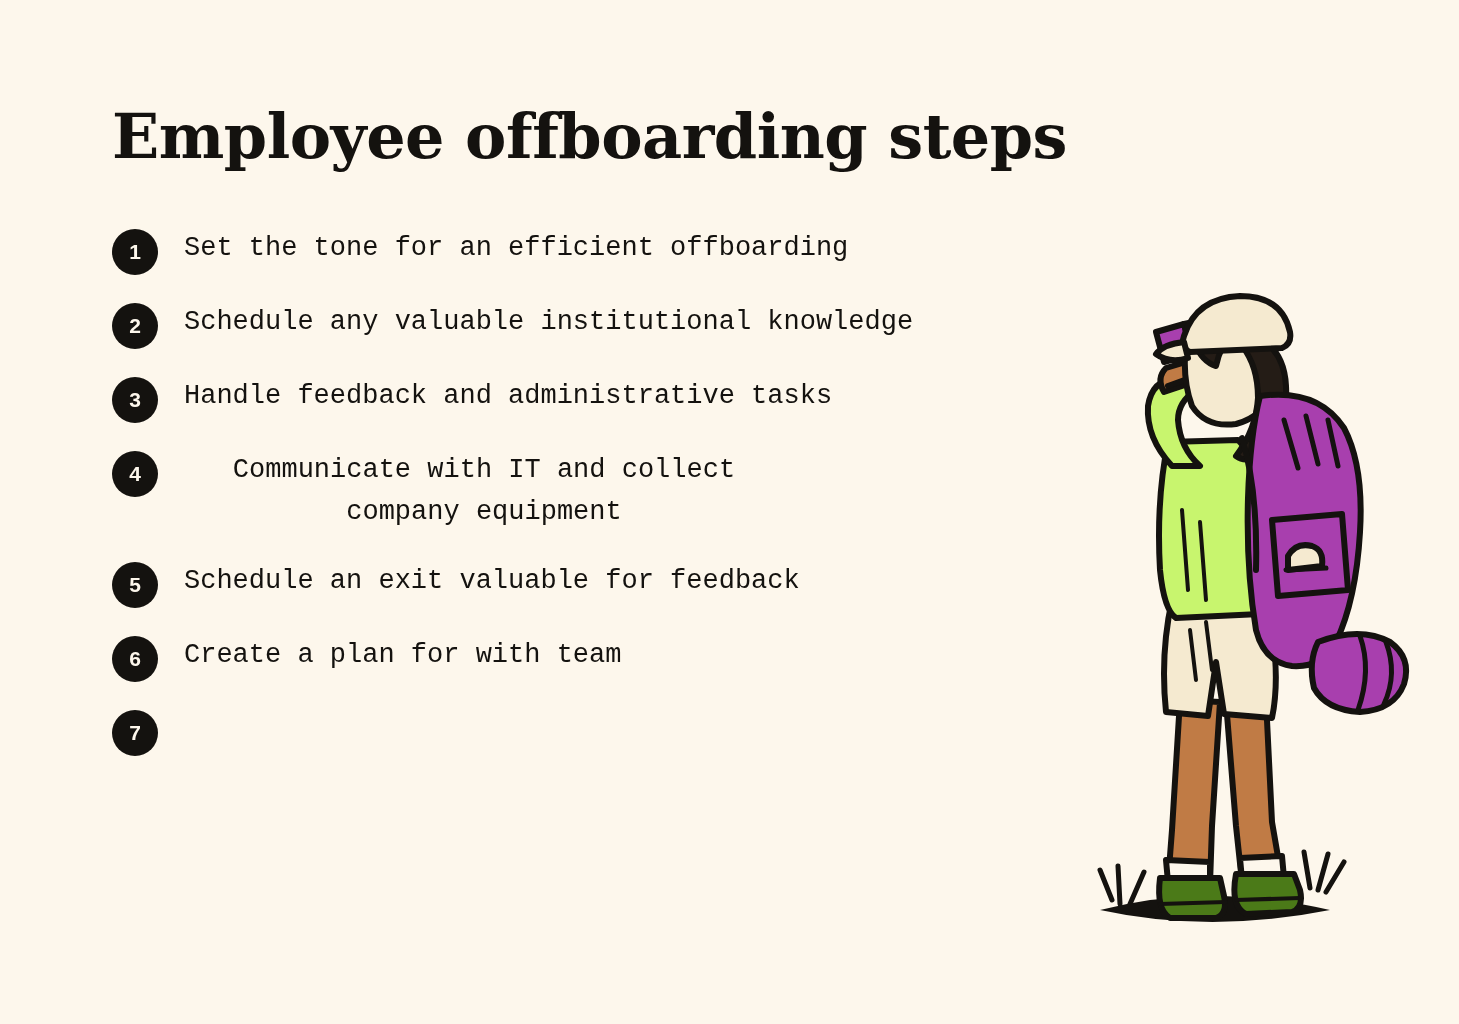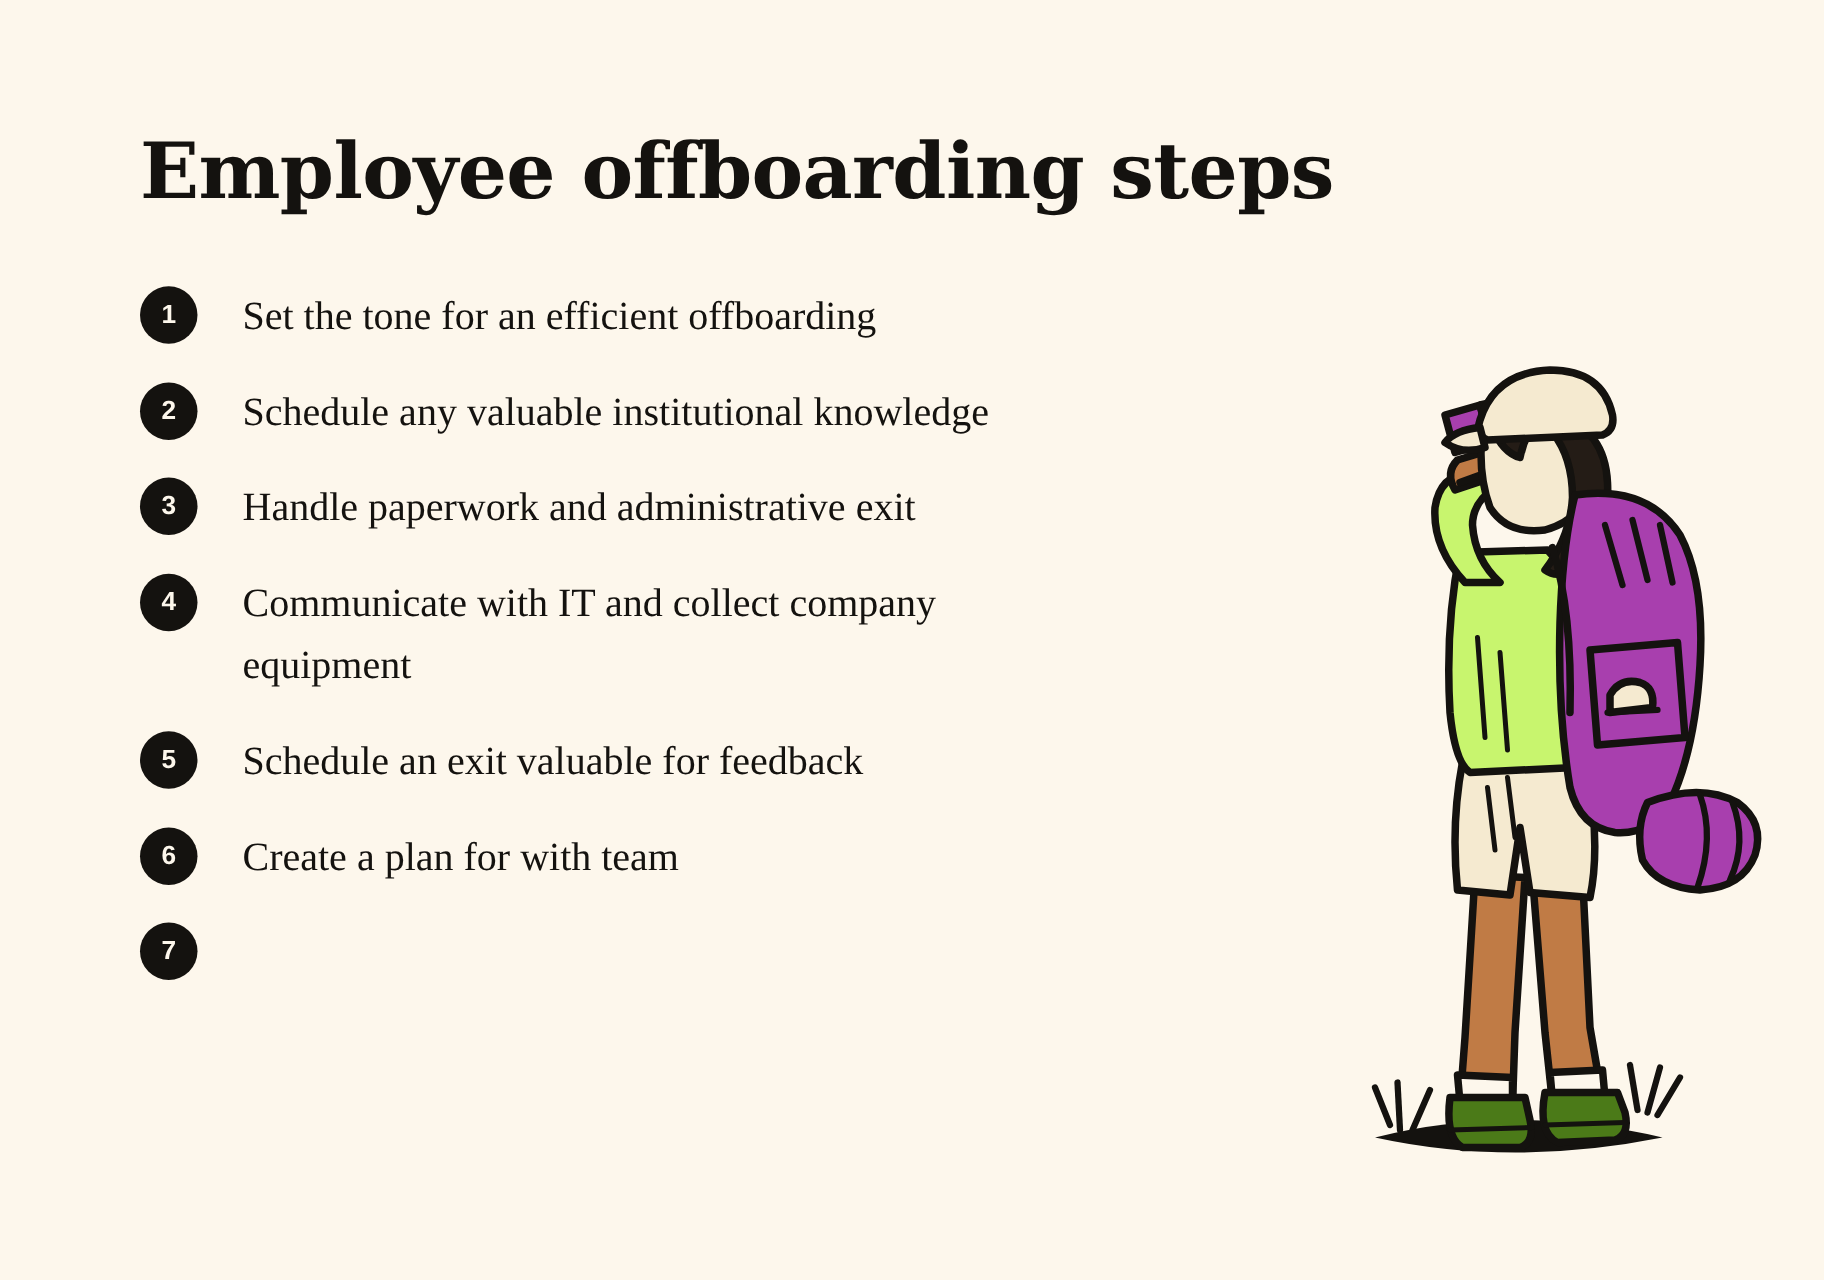--- a/index.html
+++ b/index.html
@@ -12,20 +12,21 @@
     background: #fdf7ec;
     font-family: "Liberation Sans", sans-serif;
     overflow: hidden;
     position: relative;
   }
   .canvas {
     position: relative;
     width: 1459px;
     height: 1024px;
     background: #fdf7ec;
+    text-align: center;
   }
   .title {
     position: absolute;
     left: 112px;
     top: 100px;
     font-family: "DejaVu Serif", "Liberation Serif", serif;
     font-weight: 700;
     font-size: 62px;
     letter-spacing: -0.5px;
     color: #14120f;
@@ -51,23 +52,23 @@
     color: #fdf7ec;
     font-family: "Liberation Sans", sans-serif;
     font-weight: 700;
     font-size: 21px;
     display: flex;
     align-items: center;
     justify-content: center;
     margin-top: 1px;
   }
   .step-text {
-    margin-left: 36px;
-    font-family: Liberation Serif, serif;
-    font-size: 32px;
+    margin-left: 26px;
+    font-family: Liberation Mono, monospace;
+    font-size: 27px;
     line-height: 1.55;
     color: #14120f;
     max-width: 760px;
   }
   .illustration {
     position: absolute;
     left: 1060px;
     top: 270px;
     width: 360px;
     height: 680px;
@@ -87,21 +88,21 @@
       <div class="step-text">Set the tone for an efficient offboarding</div>
     </div>
 
     <div class="step">
       <div class="badge">2</div>
       <div class="step-text">Schedule any valuable institutional knowledge</div>
     </div>
 
     <div class="step">
       <div class="badge">3</div>
-      <div class="step-text">Handle paperwork and administrative exit</div>
+      <div class="step-text">Handle feedback and administrative tasks</div>
     </div>
 
     <div class="step">
       <div class="badge">4</div>
       <div class="step-text" style="max-width:600px;">Communicate with IT and collect company equipment</div>
     </div>
 
     <div class="step">
       <div class="badge">5</div>
       <div class="step-text">Schedule an exit valuable for feedback</div>

